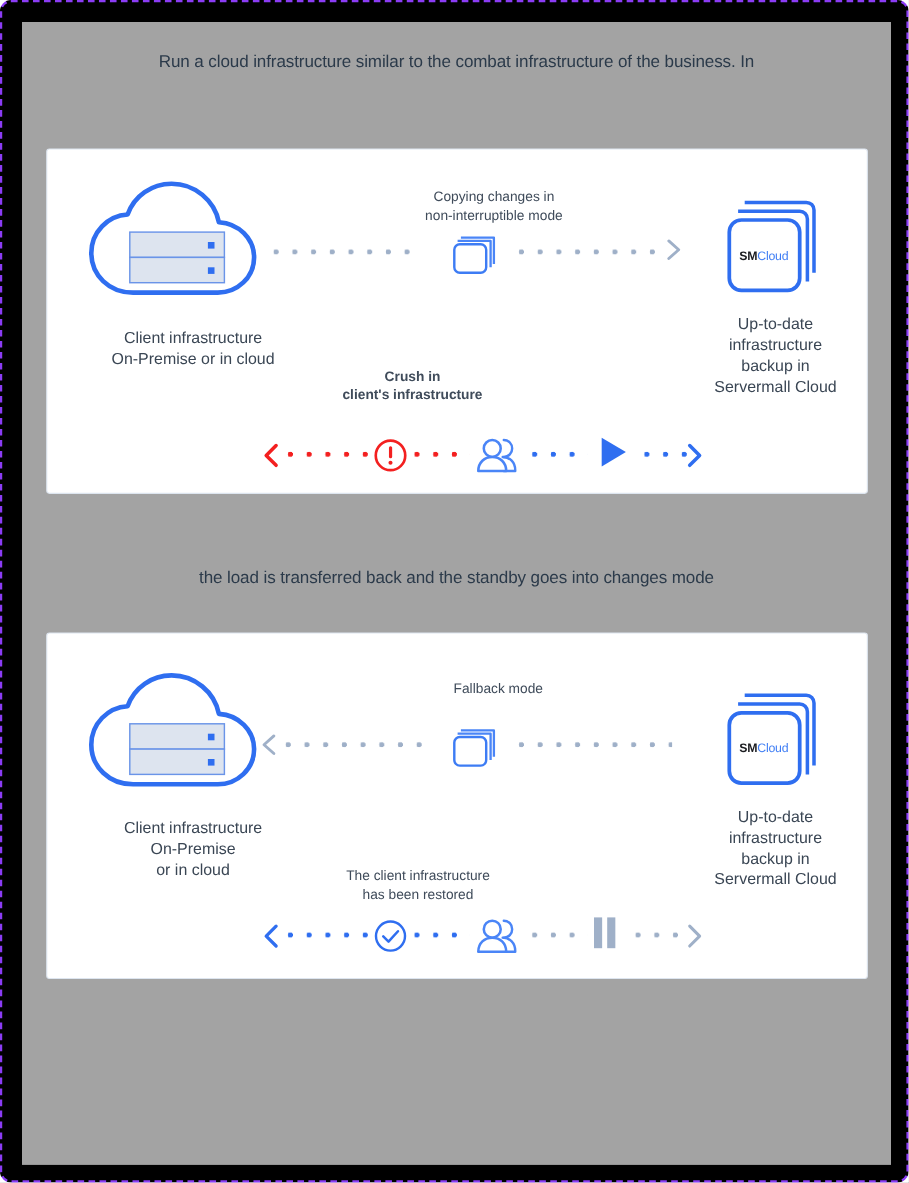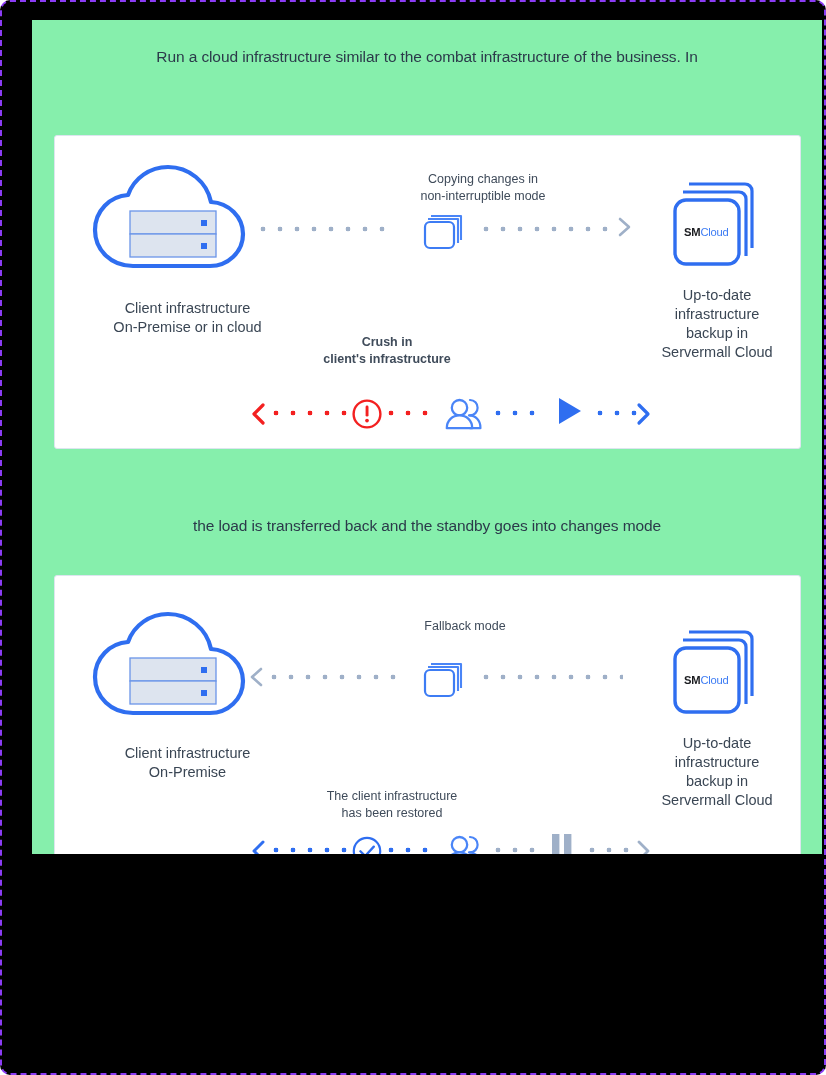--- a/index.html
+++ b/index.html
@@ -17,24 +17,23 @@
     width: 826px; height: 1075px;
     border: 2px dashed #8b3cf5;
     background: #000000;
     border-radius: 10px;
     overflow: hidden;
   }
 
   #page {
     position: absolute;
     left: 18px; top: 18px;
-    width: 790px; height: 834px;
-    background: #86efac;
+    width: 790px; height: 1039px;
+    background: #a3a3a3;
     overflow: hidden;
-    margin-left: 12px;
   }
 
   
   .heading {
     position: absolute;
     text-align: center;
     color: #2b3a4a;
     font-size: 15.5px;
     line-height: 22px;
     letter-spacing: -0.1px;
@@ -109,21 +108,21 @@
         <rect x="116" y="79" width="6" height="6" fill="#2f6ef0"></rect>
       </svg>
     </div>
     <div class="caption" style="left:10px; top:163px; width:245px;">
       <span class="ln">Client infrastructure</span>
       <span class="ln">On-Premise or in cloud</span>
     </div>
 
     <div class="dots gray" style="left:205px; top:90px; width:128px;"></div>
 
-    <div class="caption small" style="left:318px; top:35px; width:220px;">
+    <div class="caption small" style="left:296px; top:35px; width:220px;">
       <span class="ln">Copying changes in</span>
       <span class="ln">non-interruptible mode</span>
     </div>
 
     <div class="abs" style="left:368px; top:72px;">
       <svg width="46" height="42" viewBox="0 0 46 42">
         <path d="M8 8 H38 V32" fill="none" stroke="#4a85f7" stroke-width="2.1" stroke-linejoin="round"></path>
         <path d="M5 11 H35 V35" fill="none" stroke="#4a85f7" stroke-width="2.1" stroke-linejoin="round"></path>
         <rect x="2" y="14" width="29" height="26" rx="5" ry="5" fill="#ffffff" stroke="#3d7cf4" stroke-width="2.2"></rect>
       </svg>
@@ -214,20 +213,21 @@
         <path d="M48 102 C26 102 10 86 10 66 C10 47 25 32 43 31 C49 14 65 3 83 3 C104 3 122 18 126 38 C144 39 158 53 158 70 C158 88 143 102 125 102 Z" fill="none" stroke="#2f6ef0" stroke-width="4.2" stroke-linejoin="round"></path>
         <rect x="45" y="47" width="86" height="23" fill="#dde4ef" stroke="#6a94e8" stroke-width="1.3"></rect>
         <rect x="45" y="70" width="86" height="23" fill="#dde4ef" stroke="#6a94e8" stroke-width="1.3"></rect>
         <rect x="116" y="56" width="6" height="6" fill="#2f6ef0"></rect>
         <rect x="116" y="79" width="6" height="6" fill="#2f6ef0"></rect>
       </svg>
     </div>
     <div class="caption" style="left:10px; top:168px; width:245px;">
       <span class="ln">Client infrastructure</span>
       <span class="ln">On-Premise</span>
+      <span class="ln">or in cloud</span>
     </div>
 
     <div class="abs" style="left:194px; top:90px;">
       <svg width="16" height="22" viewBox="0 0 16 22">
         <path d="M12 3 L3 11 L12 19" fill="none" stroke="#9fb0c8" stroke-width="2.6" stroke-linecap="round" stroke-linejoin="round"></path>
       </svg>
     </div>
 
     <div class="dots gray" style="left:216px; top:98px; width:128px;"></div>
 

